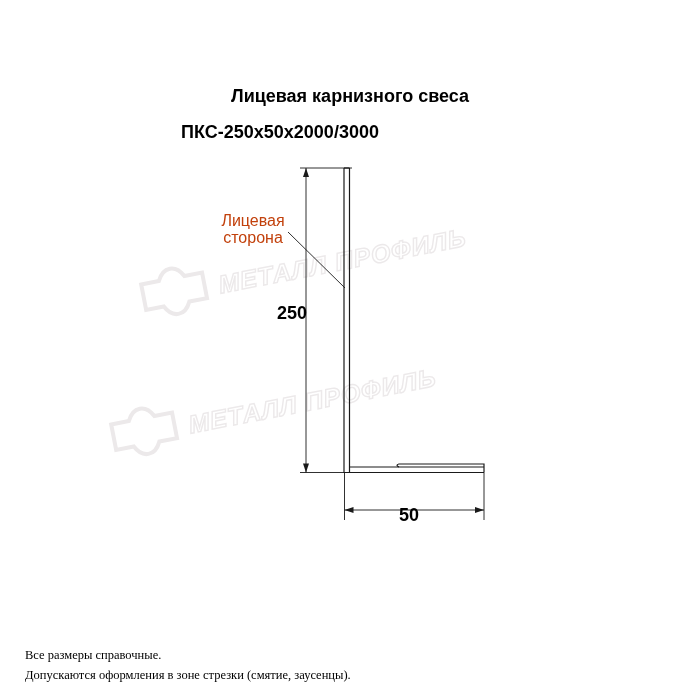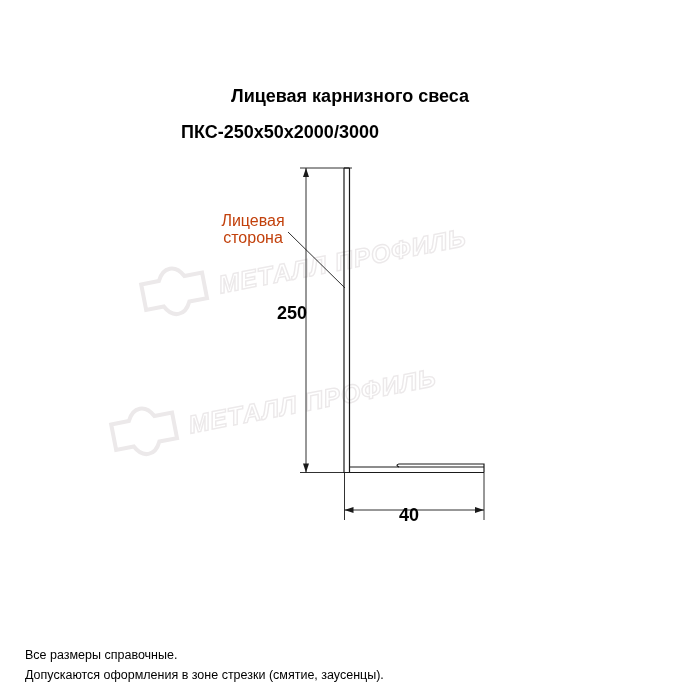--- a/index.html
+++ b/index.html
@@ -80,20 +80,21 @@
     font-size: 18px;
     font-weight: bold;
   }
   .footnotes {
     position: absolute;
     left: 25px;
     top: 645px;
     font-size: 12.5px;
     line-height: 20px;
     color: #000;
+    font-family: Liberation Serif, serif;
   }
   .footnote-line { white-space: nowrap; }
 
   .watermark {
     position: absolute;
     opacity: 1;
     pointer-events: none;
   }
   .wm-text {
     font-family: "Liberation Sans", sans-serif;
@@ -157,20 +158,20 @@
       <line x1="288" y1="82" x2="345" y2="138" stroke-width="0.9"></line>
     </g>
   </svg>
 
   <div class="callout">
     <div>Лицевая</div>
     <div>сторона</div>
   </div>
 
   <div class="dim-250">250</div>
-  <div class="dim-50">40</div>
+  <div class="dim-50">50</div>
 
   <div class="footnotes">
     <div class="footnote-line">Все размеры справочные.</div>
     <div class="footnote-line">Допускаются оформления в зоне стрезки (смятие, заусенцы).</div>
   </div>
 
 </div>
 
 </body></html>

